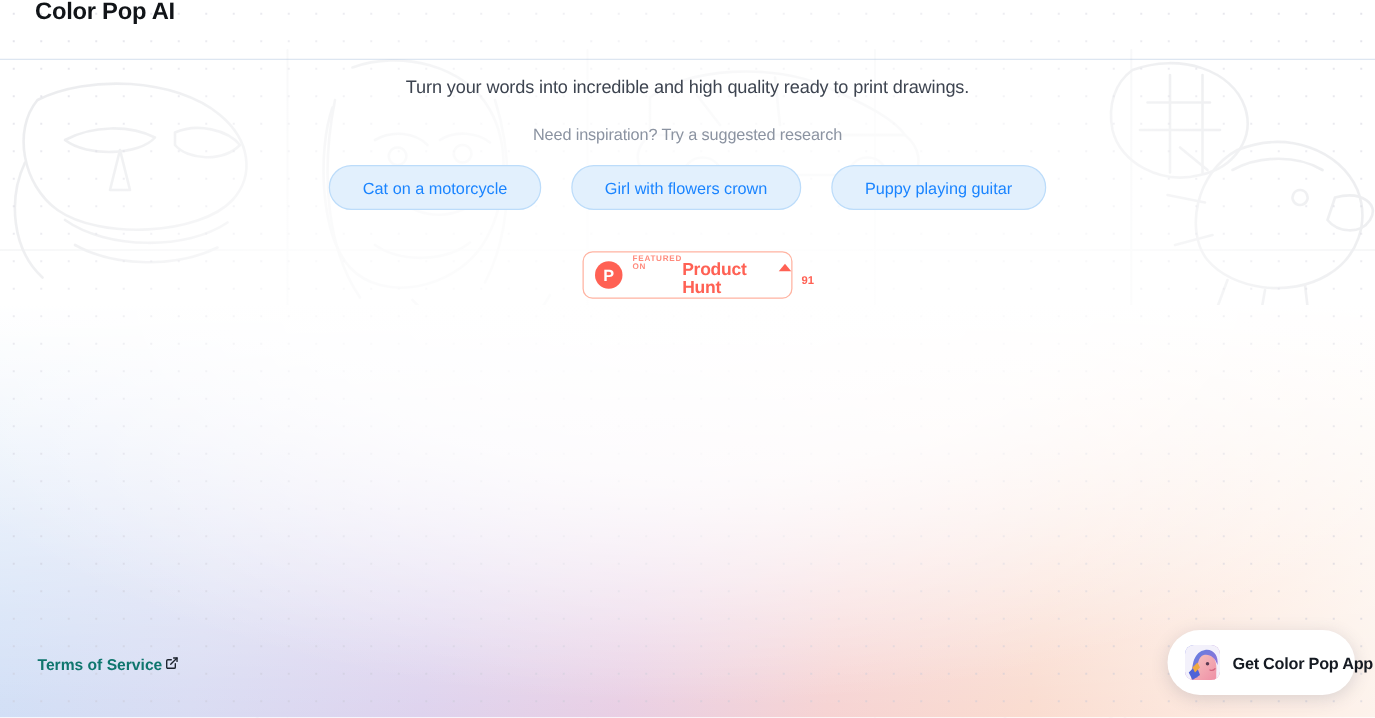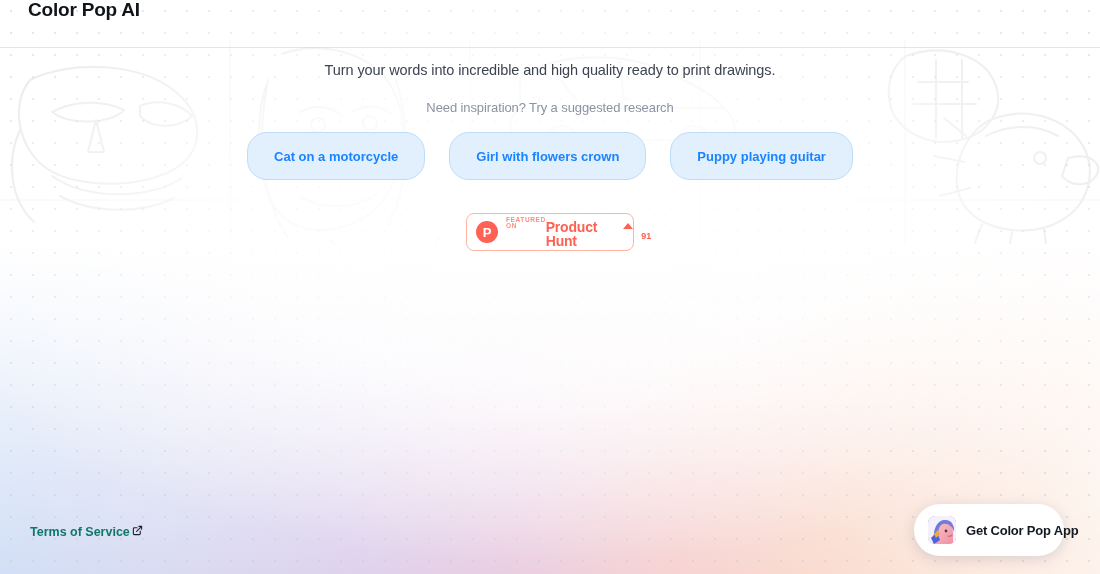--- a/index.html
+++ b/index.html
@@ -181,31 +181,31 @@
     color: #8b93a1;
     letter-spacing: -.1px;
   }
 
   .chips {
     margin-top: 17px;
     display: flex;
     gap: 24px;
   }
   .chip {
-    height: 48px;
+    height: 36px;
     padding: 0 26px;
     display: inline-flex;
     align-items: center;
     justify-content: center;
     border-radius: 20px;
     background: #e2f0fd;
     border: 1px solid #bcdcfa;
     color: #1a84ff;
     font-size: 13px;
-    font-weight: 700;
+    font-weight: 400;
     cursor: pointer;
     white-space: nowrap;
   }
 
   
   .ph-badge {
     margin-top: 33px;
     width: 168px;
     height: 38px;
     border-radius: 8px;
@@ -276,21 +276,21 @@
     gap: 2px;
     font-size: 12.5px;
     font-weight: 700;
     color: #0f766e;
     cursor: pointer;
   }
   .ext-icon { display: block; }
 
   .app-cta {
     position: absolute;
-    right: 36px;
+    right: 16px;
     bottom: 18px;
     z-index: 10;
     height: 52px;
     width: 150px;
     border-radius: 26px;
     background: #fff;
     box-shadow: 0 3px 14px rgba(60,70,100,.18);
     display: flex;
     align-items: center;
     gap: 10px;

